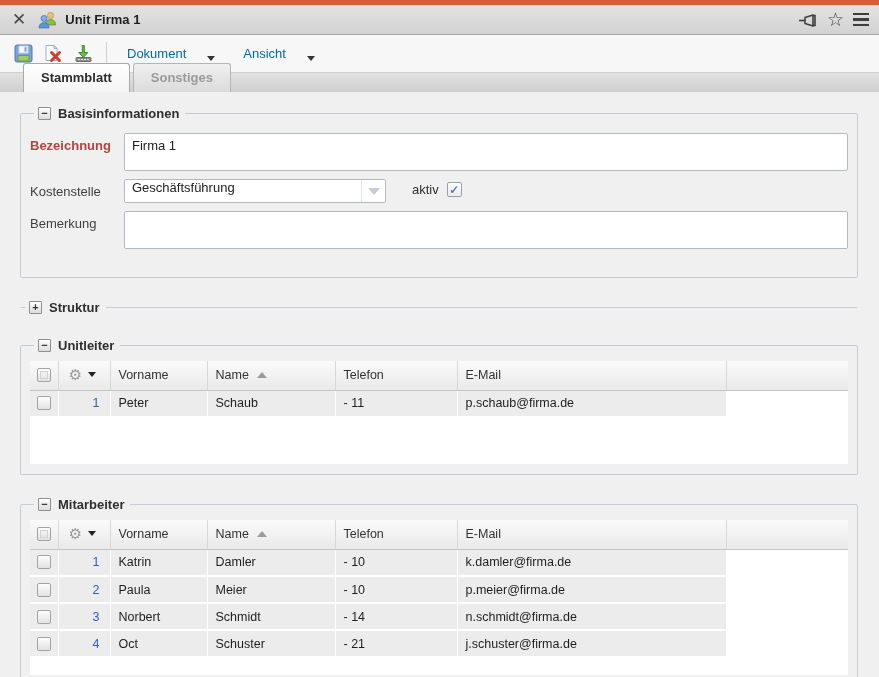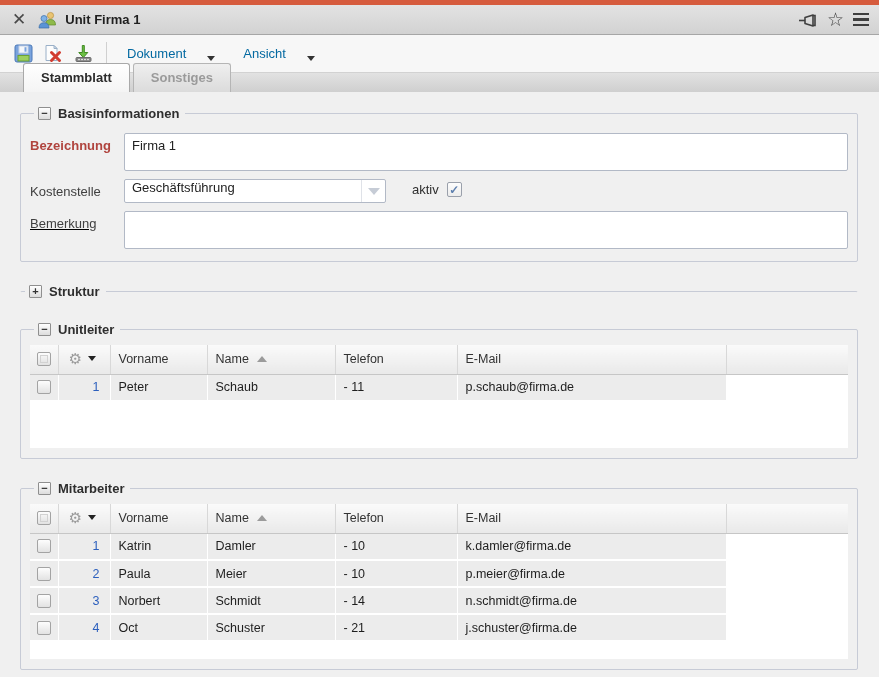--- a/index.html
+++ b/index.html
@@ -74,21 +74,21 @@
     width: 13px; height: 13px; flex: none;
     border: 1px solid #8f8f8f; border-radius: 1px;
     background: linear-gradient(#ffffff, #dcdcdc);
     font-size: 11px; font-weight: bold; color: #333;
     line-height: 11px; text-align: center; cursor: pointer;
   }
   .section-gap { height: 22px; }
 
   
   .frow { display: flex; align-items: flex-start; margin: 4px 0 8px; }
-  .frow:last-child { margin-bottom: 2px; text-decoration: underline; }
+  .frow:last-child { margin-bottom: 18px; }
   .flabel { width: 94px; flex: none; font-size: 13px; color: #404040; padding-top: 5px; }
   .flabel.required { color: #b0443e; font-weight: bold; }
   .tinput {
     flex: 1; background: #fff;
     border: 1px solid #b2b9c6; border-radius: 2px;
     font-size: 13px; color: #222; padding: 4px 7px;
     height: 38px;
   }
   .combo {
     width: 262px; height: 24px;

